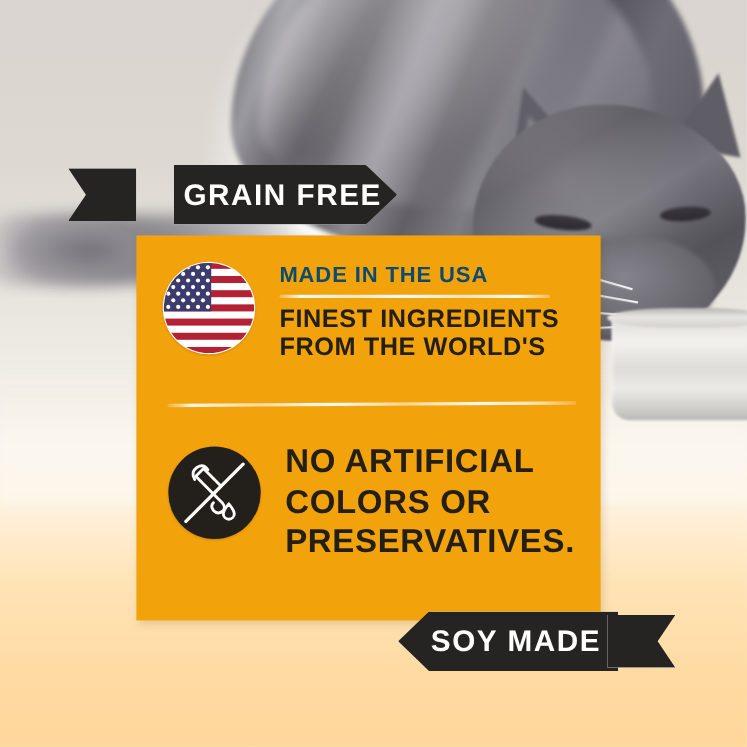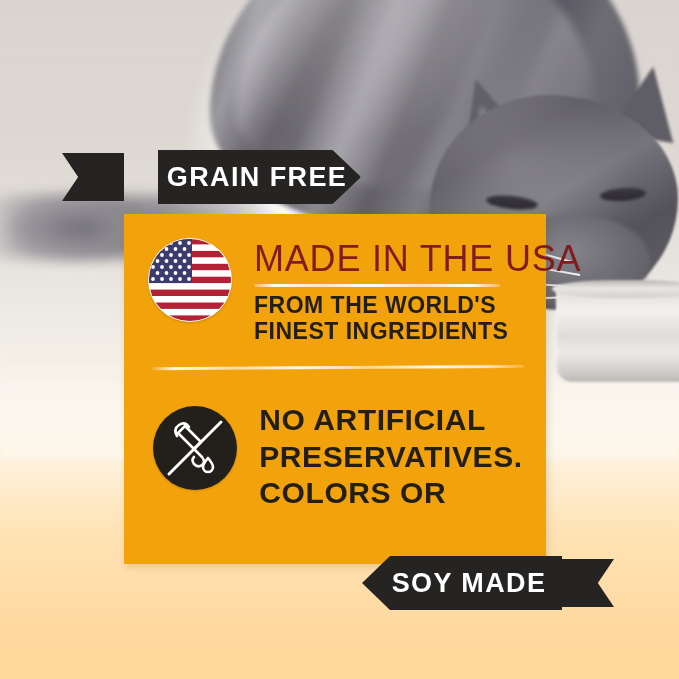--- a/index.html
+++ b/index.html
@@ -222,23 +222,23 @@
   .badge-dark {
     background: #231f1b;
     box-shadow: 0 1px 2px rgba(90,60,0,.25);
     margin-top: 6px;
   }
   .row-text {
     margin-left: 22px;
     padding-top: 2px;
   }
   .t-head {
-    color: #7f1d1d;
-    font-size: 36px;
-    font-weight: 400;
+    color: #0c4a6e;
+    font-size: 20px;
+    font-weight: 700;
     letter-spacing: 0.8px;
     line-height: 1.04;
     white-space: nowrap;
   }
   .t-sub {
     color: #231f17;
     font-size: 23px;
     font-weight: 700;
     letter-spacing: 0.5px;
     line-height: 1.12;
@@ -429,44 +429,44 @@
                   <circle cx="23" cy="41" r="1.9"></circle>
                   <circle cx="32" cy="41" r="1.9"></circle>
                   <circle cx="41" cy="41" r="1.9"></circle>
               </g>
             </g>
           </svg>
         </div>
         <div class="row-text">
           <div class="t-head">MADE IN THE USA</div>
           <div class="brush-rule"></div>
+          <div class="t-sub">FINEST INGREDIENTS</div>
           <div class="t-sub">FROM THE WORLD'S</div>
-          <div class="t-sub">FINEST INGREDIENTS</div>
         </div>
       </div>
 
       <div class="big-rule"></div>
 
       <div class="row row-noart">
         <div class="badge badge-dark">
           <svg class="drop-svg" viewBox="0 0 84 84" aria-hidden="true">
             <g stroke="#ffffff" fill="none" stroke-width="2.6" stroke-linecap="round" stroke-linejoin="round">
               <path d="M24 30 q-4 -7 2 -11 q6 -4 10 2"></path>
               <path d="M25 27 l16 16 l7 -7 l-16 -16 z"></path>
               <path d="M41 43 l8 8 q4 5 0 8 q-4 3 -8 -1 q-3 -4 0 -7"></path>
               <circle cx="53" cy="57" r="0"></circle>
               <path d="M55 52 q5 6 5 9 a5 5 0 0 1 -10 0 q0 -3 5 -9 z"></path>
               <line x1="16" y1="68" x2="68" y2="16" stroke-width="3"></line>
             </g>
           </svg>
         </div>
         <div class="row-text">
           <div class="t-big">NO ARTIFICIAL</div>
+          <div class="t-big">COLORS OR</div>
           <div class="t-big">PRESERVATIVES.</div>
-          <div class="t-big">COLORS OR</div>
         </div>
       </div>
 
     </div>
   </div>
 
   <div class="ribbon ribbon-soy">
     <div class="ribbon-plate">
       <span>SOY MADE</span>
     </div>

